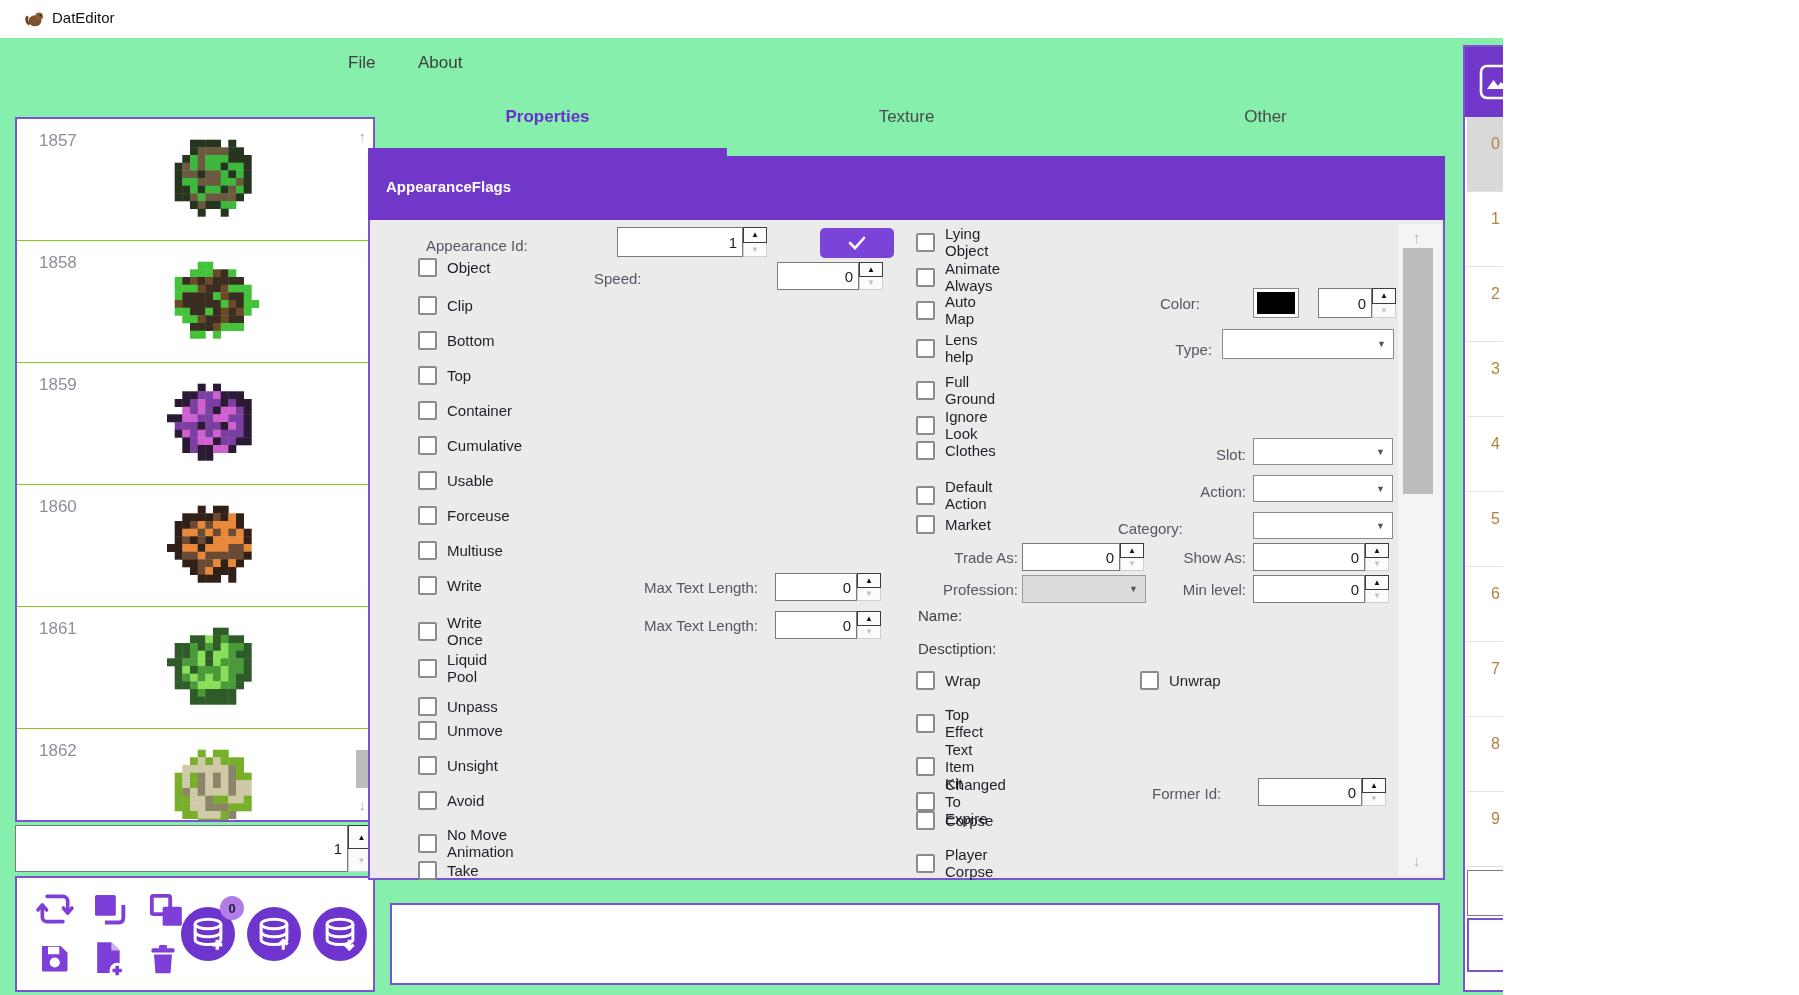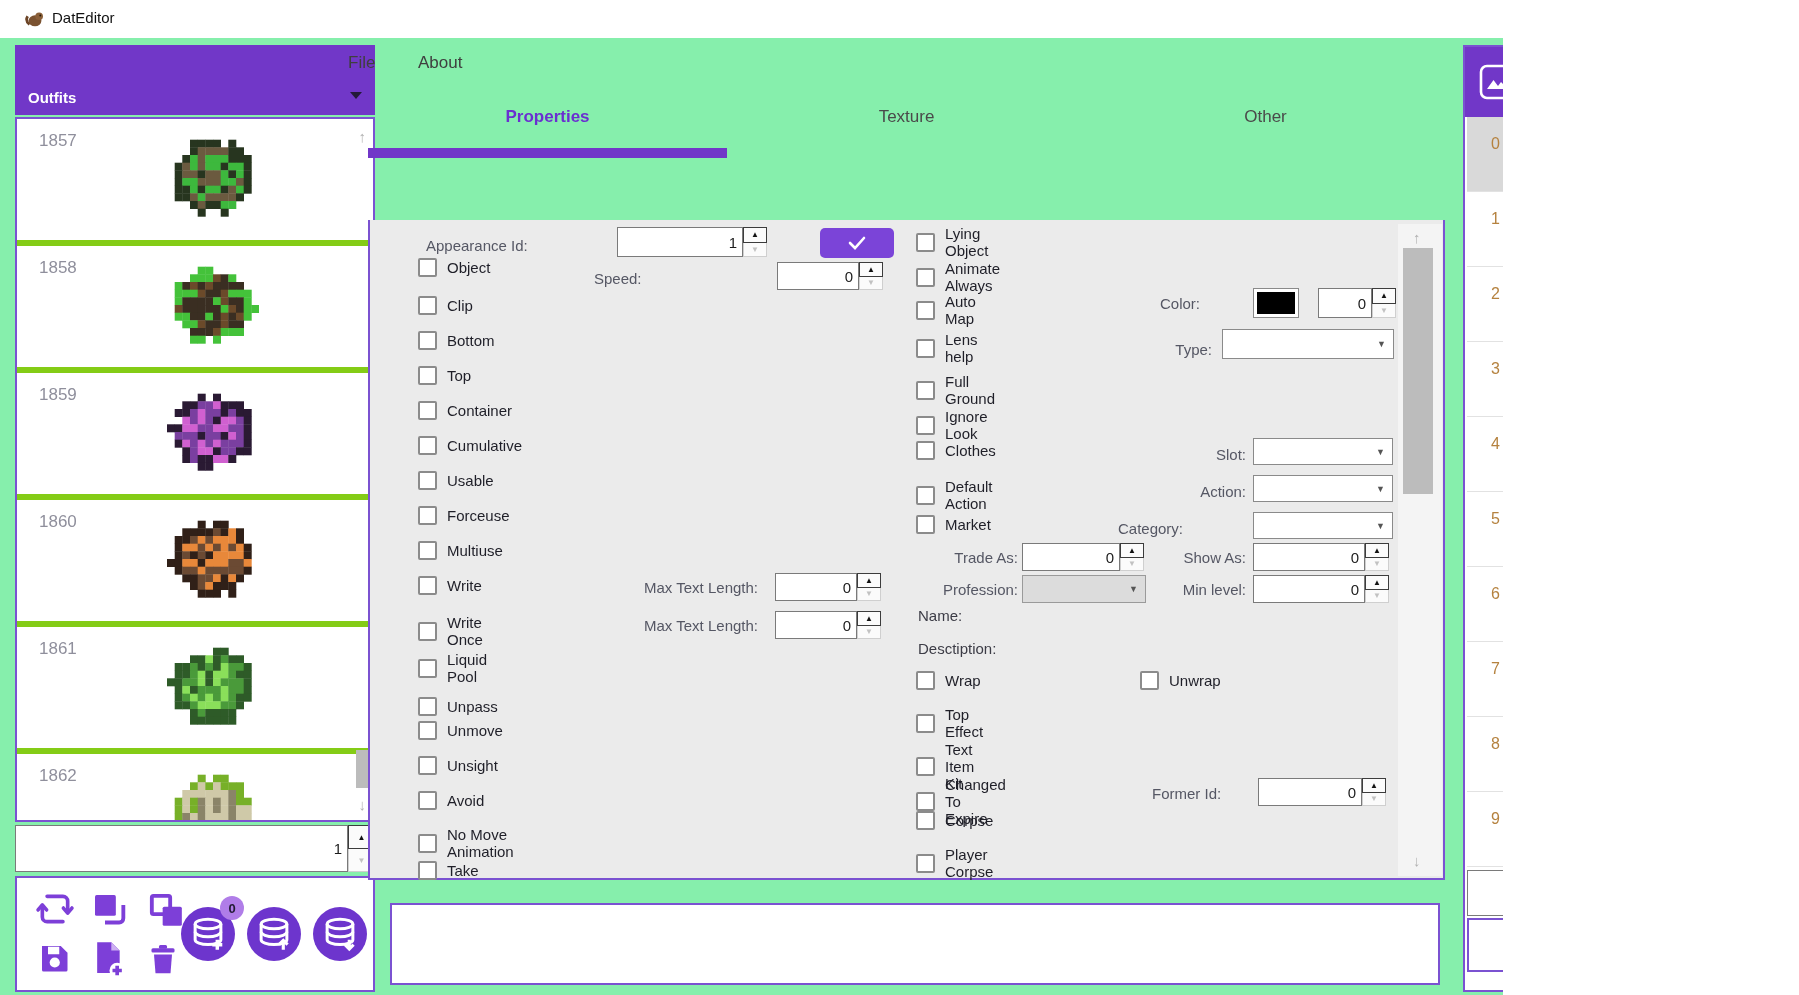--- a/index.html
+++ b/index.html
@@ -26,21 +26,21 @@
   .combo.gray{background:#dcdcdc;border-color:#9a9a9a;}
   .scroll-arrow{position:absolute;color:#b3b3b3;font-size:15px;line-height:1;}
   .thumb{position:absolute;background:#bcbcbc;}
   
   .lp-header{position:absolute;left:15px;top:45px;width:360px;height:70px;background:#7137c8;}
   .lp-header .cap{position:absolute;left:13px;bottom:9px;font-size:15px;font-weight:bold;color:#fff;}
   .caret-dn{position:absolute;right:13px;bottom:16px;width:0;height:0;border-left:6px solid transparent;
             border-right:6px solid transparent;border-top:7px solid #241a3a;}
   .lp-list{position:absolute;left:15px;top:117px;width:360px;height:705px;background:#fff;
            border:2px solid #7b52d1;box-sizing:border-box;overflow:hidden;}
-  .outfit-row{position:relative;height:121px;border-bottom:6px solid #84cc16;}
+  .outfit-row{position:relative;height:121px;border-bottom:1px solid #84cc16;}
   .outfit-id{position:absolute;left:22px;top:12px;font-size:17px;color:#8f8f9c;}
   .outfit-sprite{position:absolute;left:150px;top:13px;}
   .lp-counter{position:absolute;left:15px;top:825px;width:360px;height:47px;}
   .lp-toolbar{position:absolute;left:15px;top:876px;width:360px;height:116px;border:2px solid #7b52d1;
               box-sizing:border-box;background:#fff;}
   .tb-icon{position:absolute;}
   .db-circle{position:absolute;width:54px;height:54px;border-radius:50%;background:#6d35cd;display:flex;
              align-items:center;justify-content:center;}
   .db-badge{position:absolute;width:24px;height:24px;border-radius:50%;background:#b07de8;color:#201a33;
             font-size:13px;font-weight:bold;display:flex;align-items:center;justify-content:center;}
@@ -89,24 +89,20 @@
       <ellipse cx="12" cy="14" rx="7" ry="6" fill="#7a5230"></ellipse>
       <circle cx="16.5" cy="9" r="4.2" fill="#8a5f38"></circle>
       <circle cx="17.8" cy="8.2" r="1" fill="#241505"></circle>
     </svg>
     <span class="title-text">DatEditor</span>
     <div class="win-btn" style="left:1602px">—</div>
     <div class="win-btn" style="left:1672px;font-size:17px">□</div>
     <div class="win-btn" style="left:1742px">✕</div>
   </div>
 
-  <div class="lp-header">
-    <span class="cap">Outfits</span>
-    <span class="caret-dn"></span>
-  </div>
 
   <div class="lp-list">
     <div id="outfit-rows">
         <div class="outfit-row">
           <span class="outfit-id">1857</span>
           <div class="outfit-sprite"><svg width="92" height="92" viewBox="0 0 92 92">
               <rect x="23.0" y="7.7" width="8" height="8" fill="#27351f"></rect>
               <rect x="30.7" y="7.7" width="8" height="8" fill="#27351f"></rect>
               <rect x="38.3" y="7.7" width="8" height="8" fill="#27351f"></rect>
               <rect x="46.0" y="7.7" width="8" height="8" fill="#27351f"></rect>
@@ -682,20 +678,23 @@
   </div>
 
   <span class="menu-item" style="left:348px">File</span>
   <span class="menu-item" style="left:418px">About</span>
 
   <div class="tab active" style="left:368px">Properties</div>
   <div class="tab" style="left:727px">Texture</div>
   <div class="tab" style="left:1086px">Other</div>
   <div class="tab-underline"></div>
 
+  <div class="group-hdr">
+    <span class="cap">AppearanceFlags</span>
+  </div>
 
   <div class="group-body"></div>
 
   <div id="flags-layer" class="abs" style="left:0;top:0">
       <div class="flag" style="left:418px;top:258px">
         <span class="cb"></span>
         <span class="cb-label">Object</span>
       </div>
       <div class="flag" style="left:418px;top:296px">
         <span class="cb"></span>

